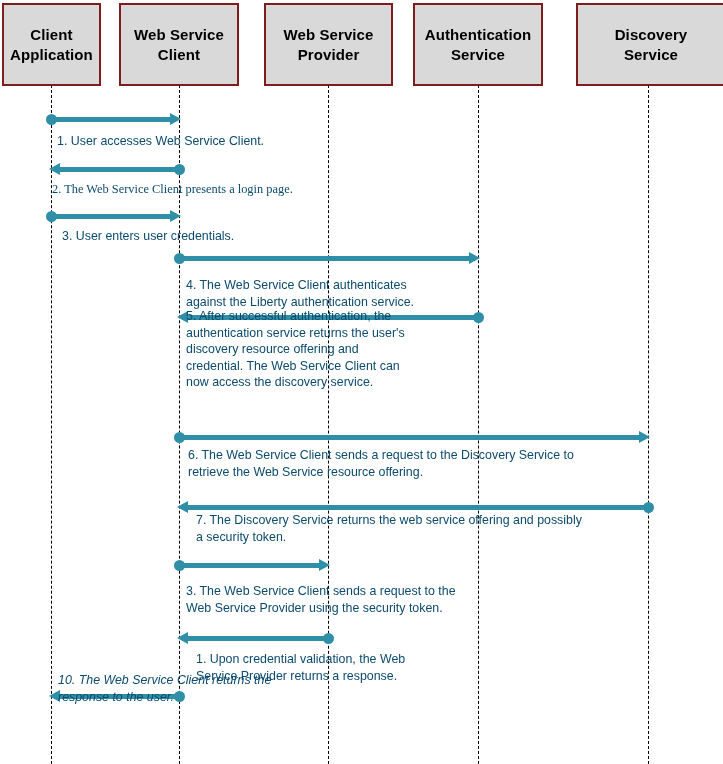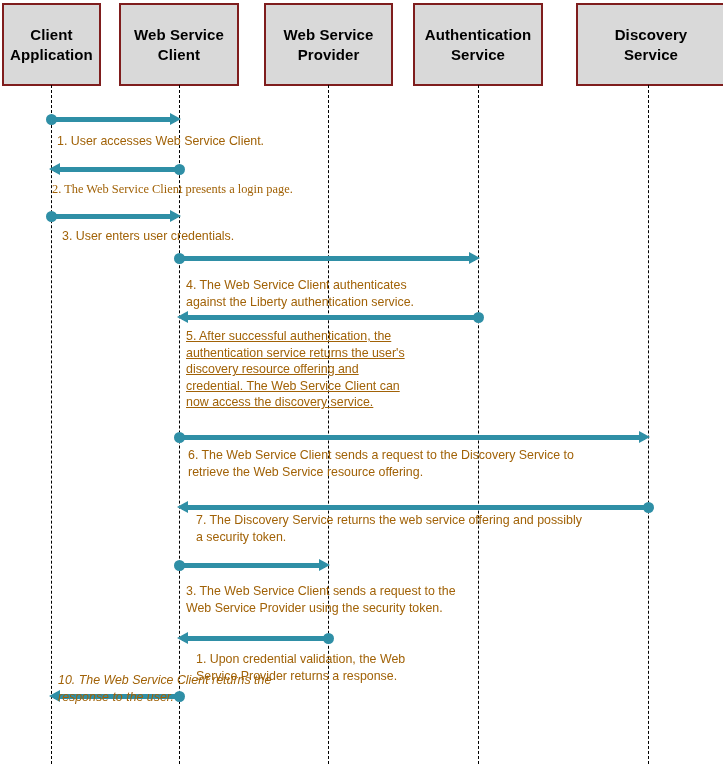--- a/index.html
+++ b/index.html
@@ -80,21 +80,21 @@
   }
   .msg-head.left {
     border-right: 11px solid #2f8fa6;
   }
 
   
   .msg-text {
     position: absolute;
     font-size: 12.4px;
     line-height: 16.5px;
-    color: #a16207;
+    color: #0c4a6e;
     white-space: pre-line;
     text-indent: 0;
   }
 </style>
 </head>
 <body>
 
 <div id="diagram">
 
   <div id="participants-layer">
@@ -149,21 +149,21 @@
         <div class="msg-line" style="left: 182px; top: 256px; width: 293px;"></div>
         <div class="msg-dot" style="left: 174px; top: 253px;"></div>
         <div class="msg-head right" style="top: 252px; left: 469px;"></div>
         <div class="msg-text" style="left: 186px; top: 265px; width: 330px; margin-top: 12px;">4. The Web Service Client authenticates
      against the Liberty authentication service.</div>
       </div>
       <div class="msg">
         <div class="msg-line" style="left: 182px; top: 315px; width: 293px;"></div>
         <div class="msg-dot" style="left: 473px; top: 312px;"></div>
         <div class="msg-head left" style="top: 311px; left: 177px;"></div>
-        <div class="msg-text" style="left: 186px; top: 328px; width: 320px; text-decoration: underline;">5. After successful authentication, the
+        <div class="msg-text" style="left: 186px; top: 308px; width: 320px;">5. After successful authentication, the
      authentication service returns the user's
      discovery resource offering and
      credential. The Web Service Client can
      now access the discovery service.</div>
       </div>
       <div class="msg">
         <div class="msg-line" style="left: 182px; top: 435px; width: 463px;"></div>
         <div class="msg-dot" style="left: 174px; top: 432px;"></div>
         <div class="msg-head right" style="top: 431px; left: 639px;"></div>
         <div class="msg-text" style="left: 188px; top: 447px; width: 520px;">6. The Web Service Client sends a request to the Discovery Service to

